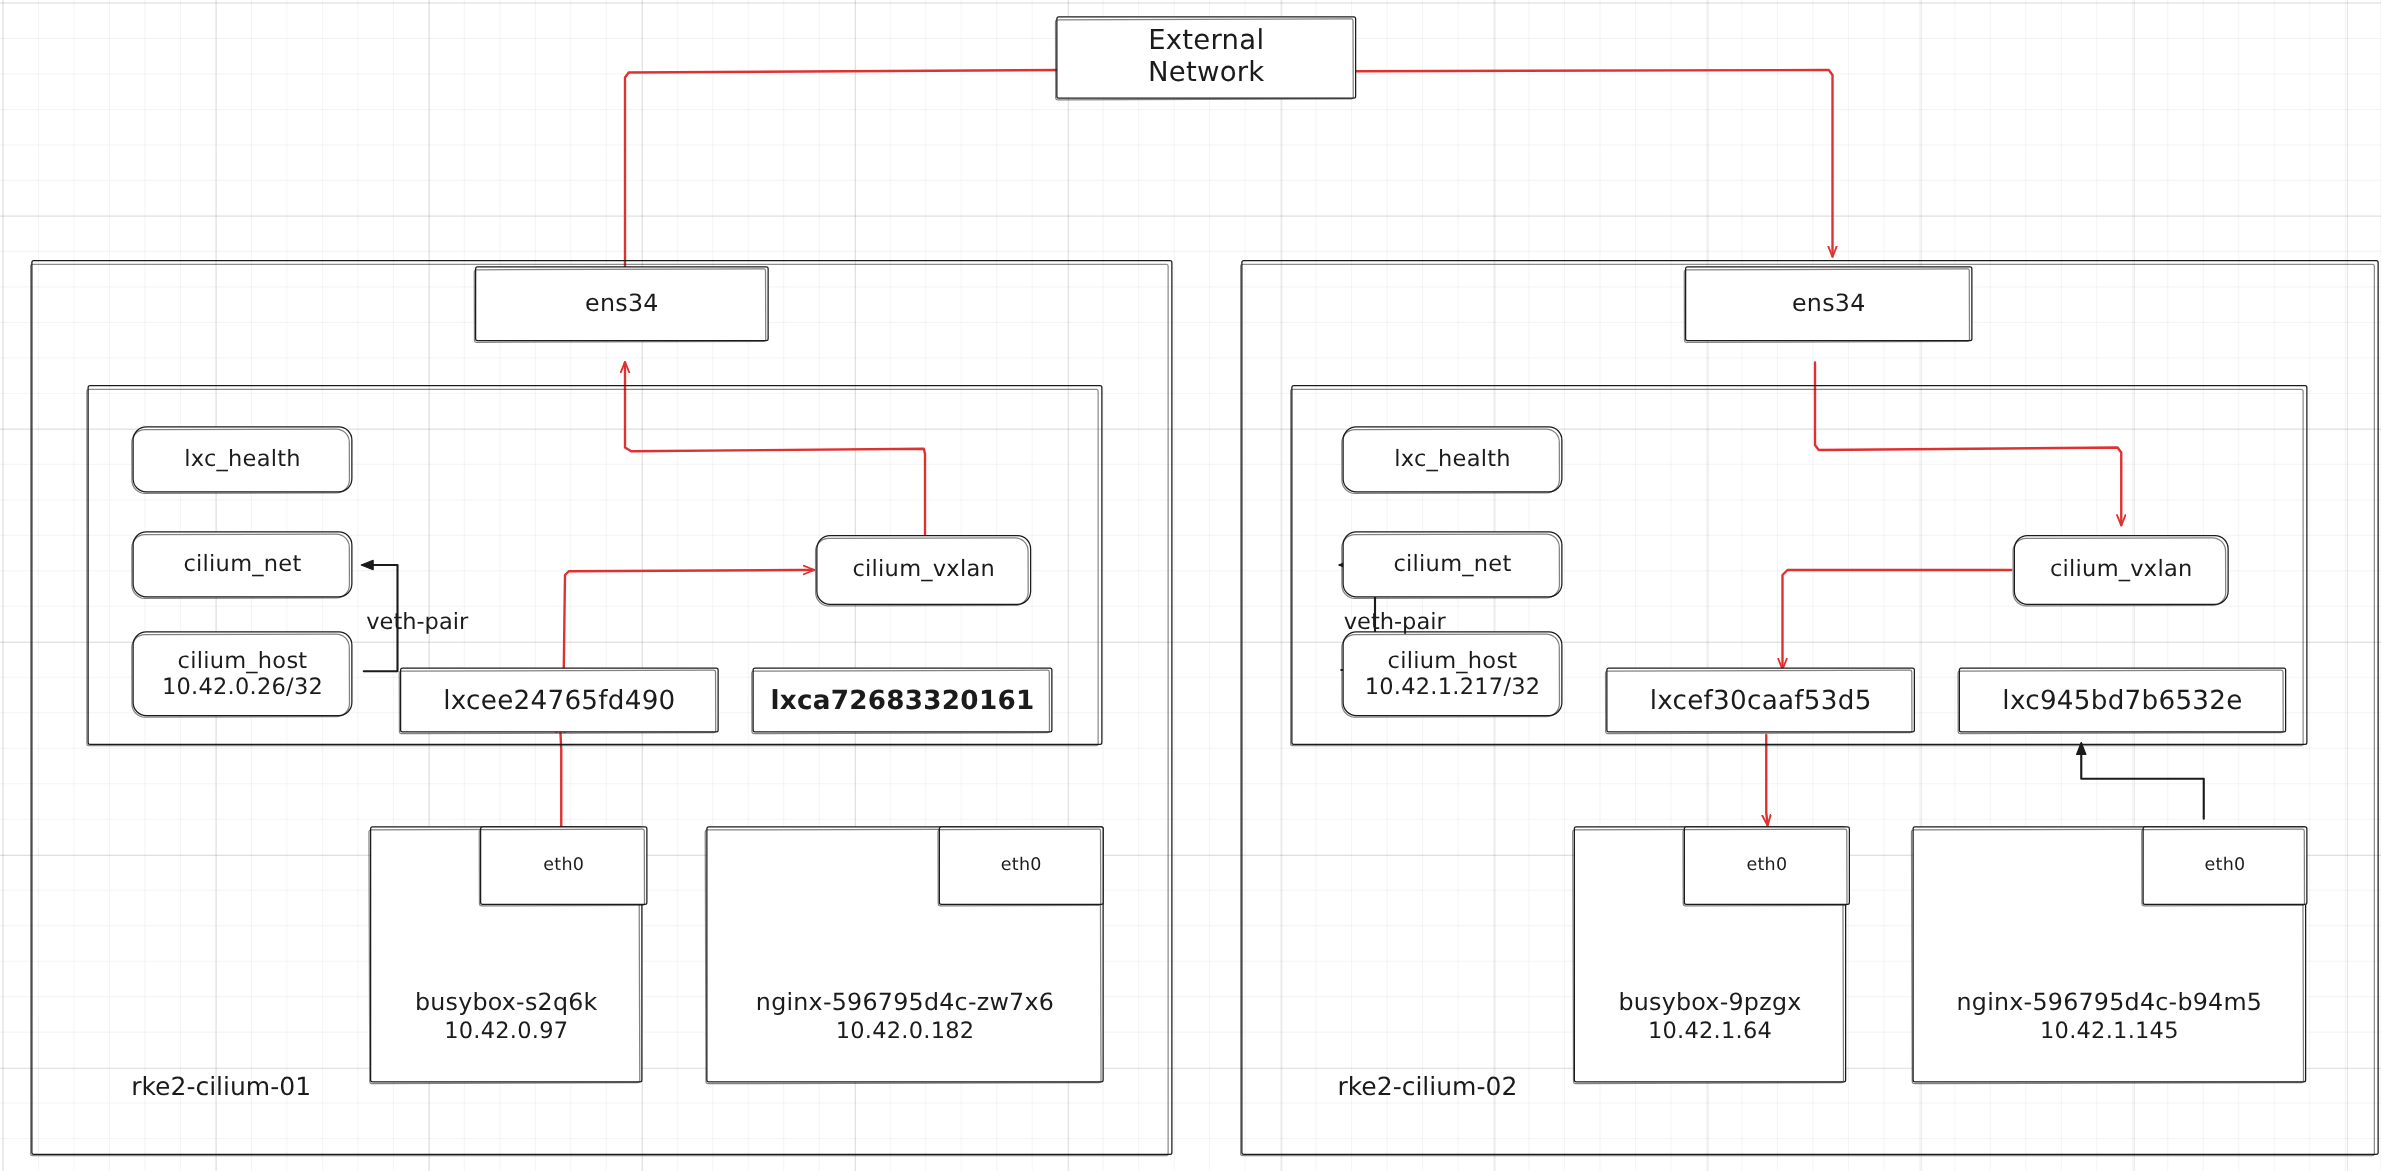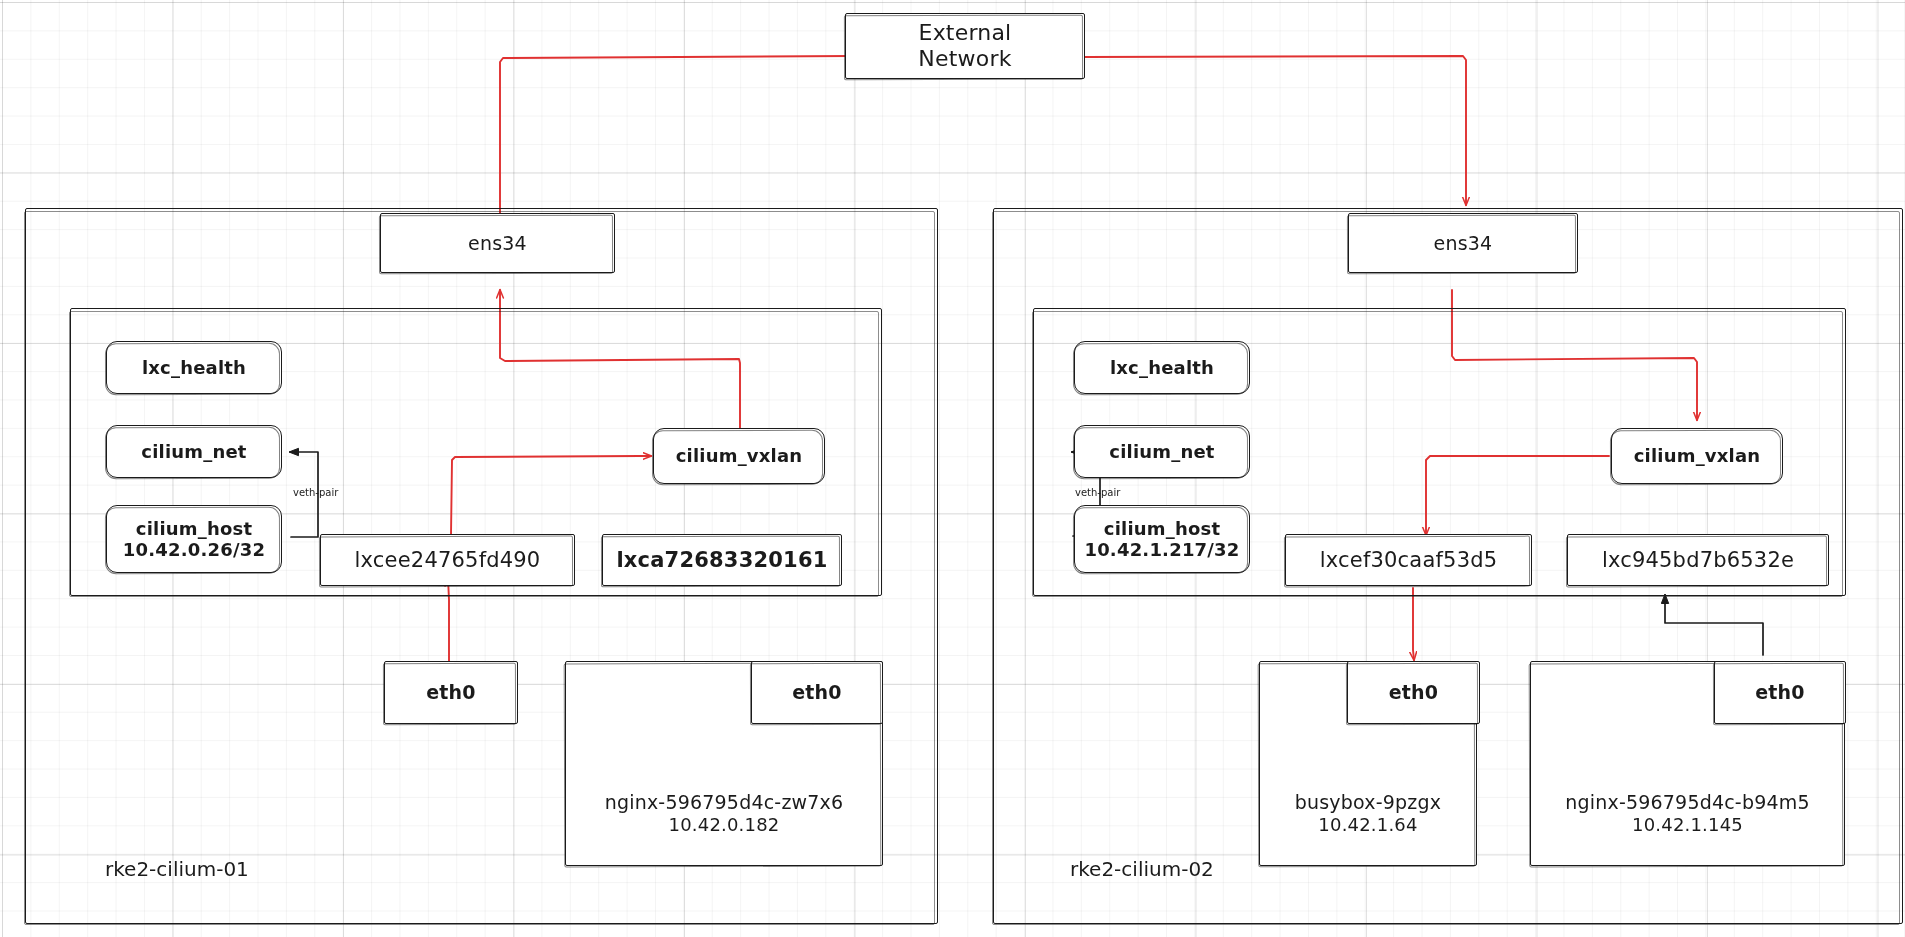--- a/index.html
+++ b/index.html
@@ -46,21 +46,21 @@
   .node .l1,.node .l2{display:block;white-space:nowrap;}
 
   
   .sk{border:1.6px solid #1b1b1b;}
   .sk::before{
     content:"";position:absolute;left:-2px;top:1px;right:1px;bottom:-2px;
     border:1.3px solid #1b1b1b;border-radius:inherit;
     opacity:.55;pointer-events:none;
     transform:rotate(-0.18deg);
   }
-  .rnd{border-radius:11px;font-weight:bold;}
+  .rnd{border-radius:11px;}
   .rnd::before{border-radius:11px;}
   .sq{border-radius:2px;}
   .sq::before{border-radius:2px;}
 
   
   .frame{
     position:absolute;box-sizing:border-box;
     border:1.7px solid #1b1b1b;background:transparent;
     border-radius:2px;z-index:1;
   }
@@ -71,26 +71,26 @@
   .frame-label{
     position:absolute;z-index:4;color:#1b1b1b;white-space:nowrap;margin-left:48px;
   }
 
   
   .t-ext{font-size:22px;}
   .t-nic{font-size:19px;}
   .t-if{font-size:18px;}
   .t-lxc{font-size:21px;}
   .t-pod{font-size:19px;}
-  .t-eth{font-size:19px;font-weight:bold;}
+  .t-eth{font-size:14px;}
   .t-host{font-size:20px;}
   .ip{font-size:18px;}
 
   .veth-label{
-    position:absolute;z-index:4;color:#1b1b1b;font-size:10px;white-space:nowrap;
+    position:absolute;z-index:4;color:#1b1b1b;font-size:18px;white-space:nowrap;
   }
 </style>
 </head>
 <body>
 
 <div id="grid"></div>
 
 <div id="canvas">
 
   <svg id="wires" viewBox="0 0 1905 937" preserveAspectRatio="none">
@@ -166,20 +166,24 @@
   </div>
 
   <div class="node sk sq t-lxc" style="left:320px;top:534px;width:255px;height:52px;">
     <span>lxcee24765fd490</span>
   </div>
 
   <div class="node sk sq t-lxc" style="left:602px;top:534px;width:240px;height:52px;font-weight:bold;">
     <span>lxca72683320161</span>
   </div>
 
+  <div class="node sk sq t-pod" style="left:296px;top:661px;width:218px;height:205px;justify-content:flex-end;padding-bottom:30px;">
+    <span>busybox-s2q6k</span>
+    <span class="ip">10.42.0.97</span>
+  </div>
   <div class="node sk sq t-eth" style="left:384px;top:661px;width:134px;height:63px;">
     <span>eth0</span>
   </div>
 
   <div class="node sk sq t-pod" style="left:565px;top:661px;width:318px;height:205px;justify-content:flex-end;padding-bottom:30px;">
     <span>nginx-596795d4c-zw7x6</span>
     <span class="ip">10.42.0.182</span>
   </div>
   <div class="node sk sq t-eth" style="left:751px;top:661px;width:132px;height:63px;">
     <span>eth0</span>

